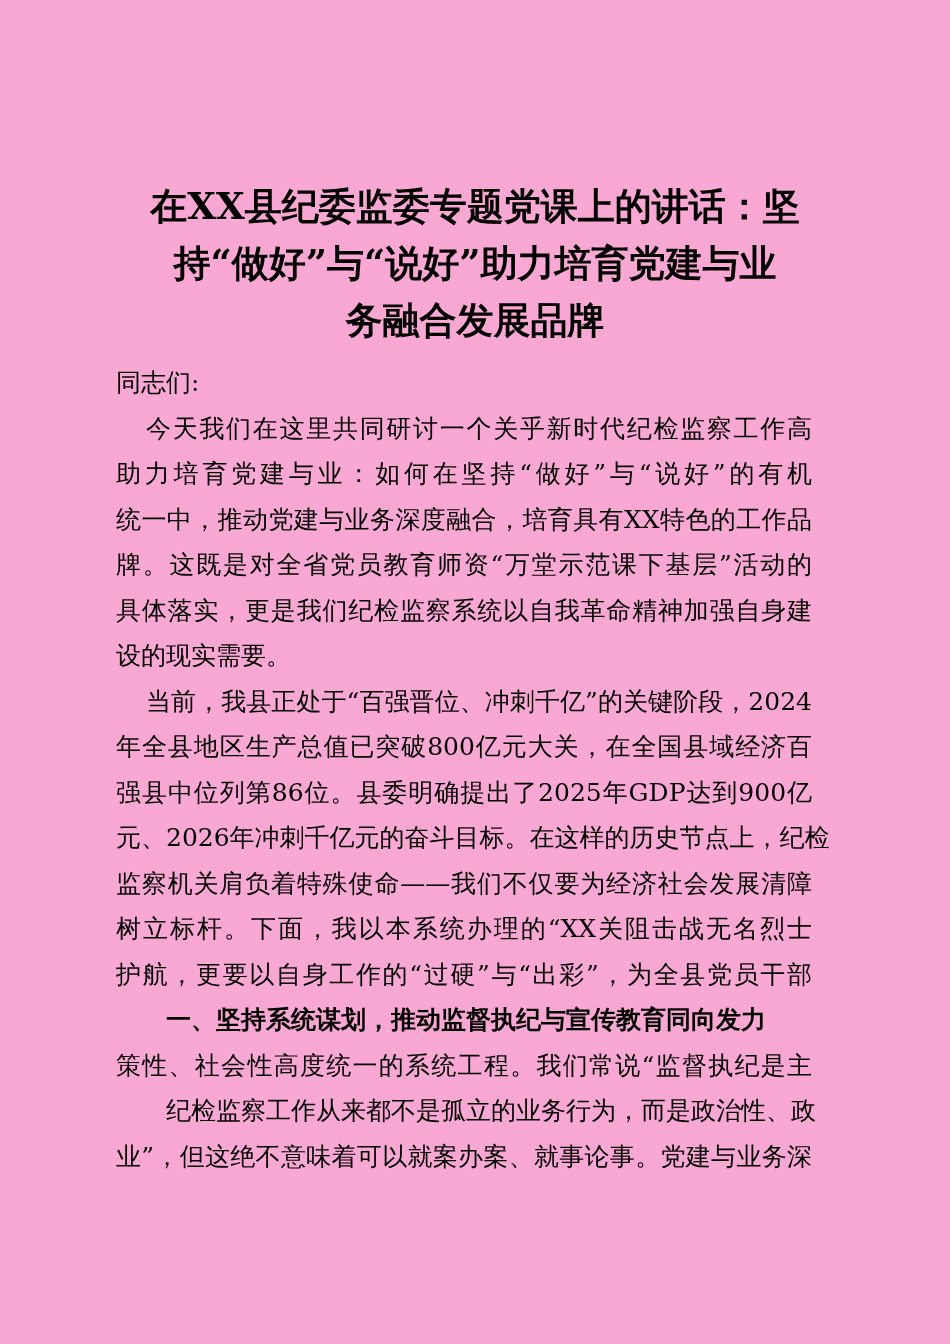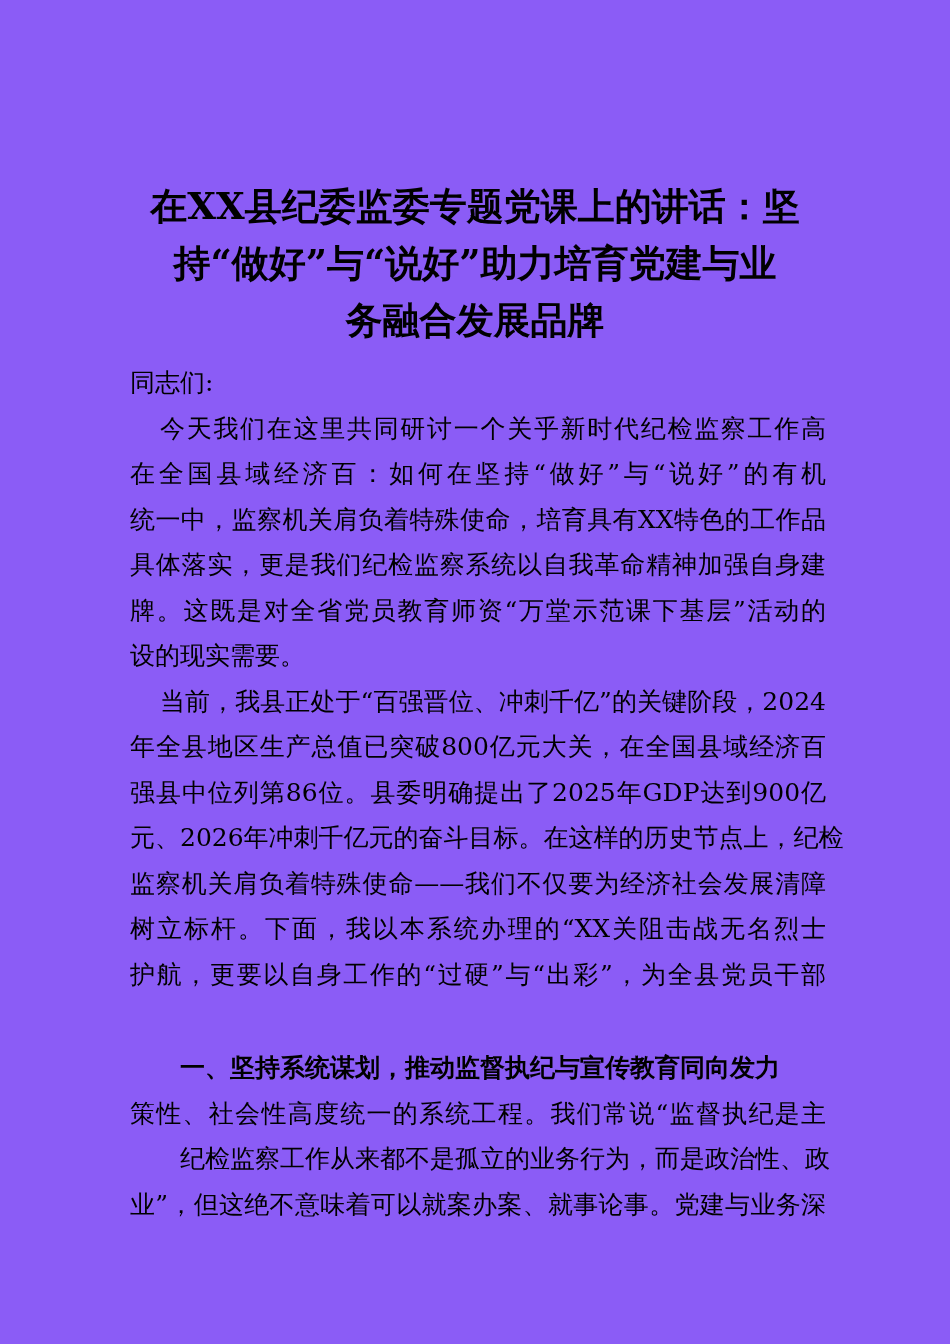--- a/index.html
+++ b/index.html
@@ -1,56 +1,56 @@
 <!DOCTYPE html>
 <html><head>
 <meta charset="utf-8">
 <style>
   html, body { margin: 0; padding: 0; background: #ffffff; }
   body { width: 950px; height: 1344px; position: relative; overflow: hidden; }
   .page {
-    position: absolute; left: 0; top: 0; width: 950px; height: 1344px; background: #8b5cf6;
+    position: absolute; left: 0; top: 0; width: 950px; height: 1344px; background: #f9a8d4;
   }
   .title {
     position: absolute; left: 125px; top: 178px; width: 700px;
     font-family: "DejaVu Serif", "Liberation Serif", serif;
     font-weight: bold; font-size: 37px; line-height: 57px;
     color: #000; text-align: center; letter-spacing: 0px;
   }
   .title .line { display: block; white-space: nowrap; }
   .body {
-    position: absolute; left: 130px; top: 360px; width: 696px;
+    position: absolute; left: 116px; top: 360px; width: 696px;
     font-family: "DejaVu Serif", "Liberation Serif", serif;
     font-size: 25px; line-height: 45.5px; color: #000;
   }
   .body .line { display: block; white-space: nowrap; height: 45.5px; text-align: justify; text-align-last: justify; }
   .body .line.last { text-align-last: left; }
   .body .line.indent { padding-left: 30px; }
   .body .line.indent2 { padding-left: 50px; }
-  .heading { font-weight: bold; padding-left: 50px; text-align-last: left !important; margin-top: 48px; }
+  .heading { font-weight: bold; padding-left: 50px; text-align-last: left !important; }
 </style>
 </head>
 <body>
 
 <div class="page">
   <div class="title">
     <span class="line">在XX县纪委监委专题党课上的讲话：坚</span>
     <span class="line">持“做好”与“说好”助力培育党建与业</span>
     <span class="line">务融合发展品牌</span>
   </div>
 
   <div class="body">
     <span class="line last">同志们:</span>
 
     <div>
       <span class="line indent">今天我们在这里共同研讨一个关乎新时代纪检监察工作高</span>
-      <span class="line">在全国县域经济百：如何在坚持“做好”与“说好”的有机</span>
-      <span class="line">统一中，监察机关肩负着特殊使命，培育具有XX特色的工作品</span>
+      <span class="line">助力培育党建与业：如何在坚持“做好”与“说好”的有机</span>
+      <span class="line">统一中，推动党建与业务深度融合，培育具有XX特色的工作品</span>
+      <span class="line">牌。这既是对全省党员教育师资“万堂示范课下基层”活动的</span>
       <span class="line">具体落实，更是我们纪检监察系统以自我革命精神加强自身建</span>
-      <span class="line">牌。这既是对全省党员教育师资“万堂示范课下基层”活动的</span>
       <span class="line last">设的现实需要。</span>
     </div>
 
     <div>
       <span class="line indent">当前，我县正处于“百强晋位、冲刺千亿”的关键阶段，2024</span>
       <span class="line">年全县地区生产总值已突破800亿元大关，在全国县域经济百</span>
       <span class="line">强县中位列第86位。县委明确提出了2025年GDP达到900亿</span>
       <span class="line">元、2026年冲刺千亿元的奋斗目标。在这样的历史节点上，纪检</span>
       <span class="line">监察机关肩负着特殊使命——我们不仅要为经济社会发展清障</span>
       <span class="line">树立标杆。下面，我以本系统办理的“XX关阻击战无名烈士</span>

